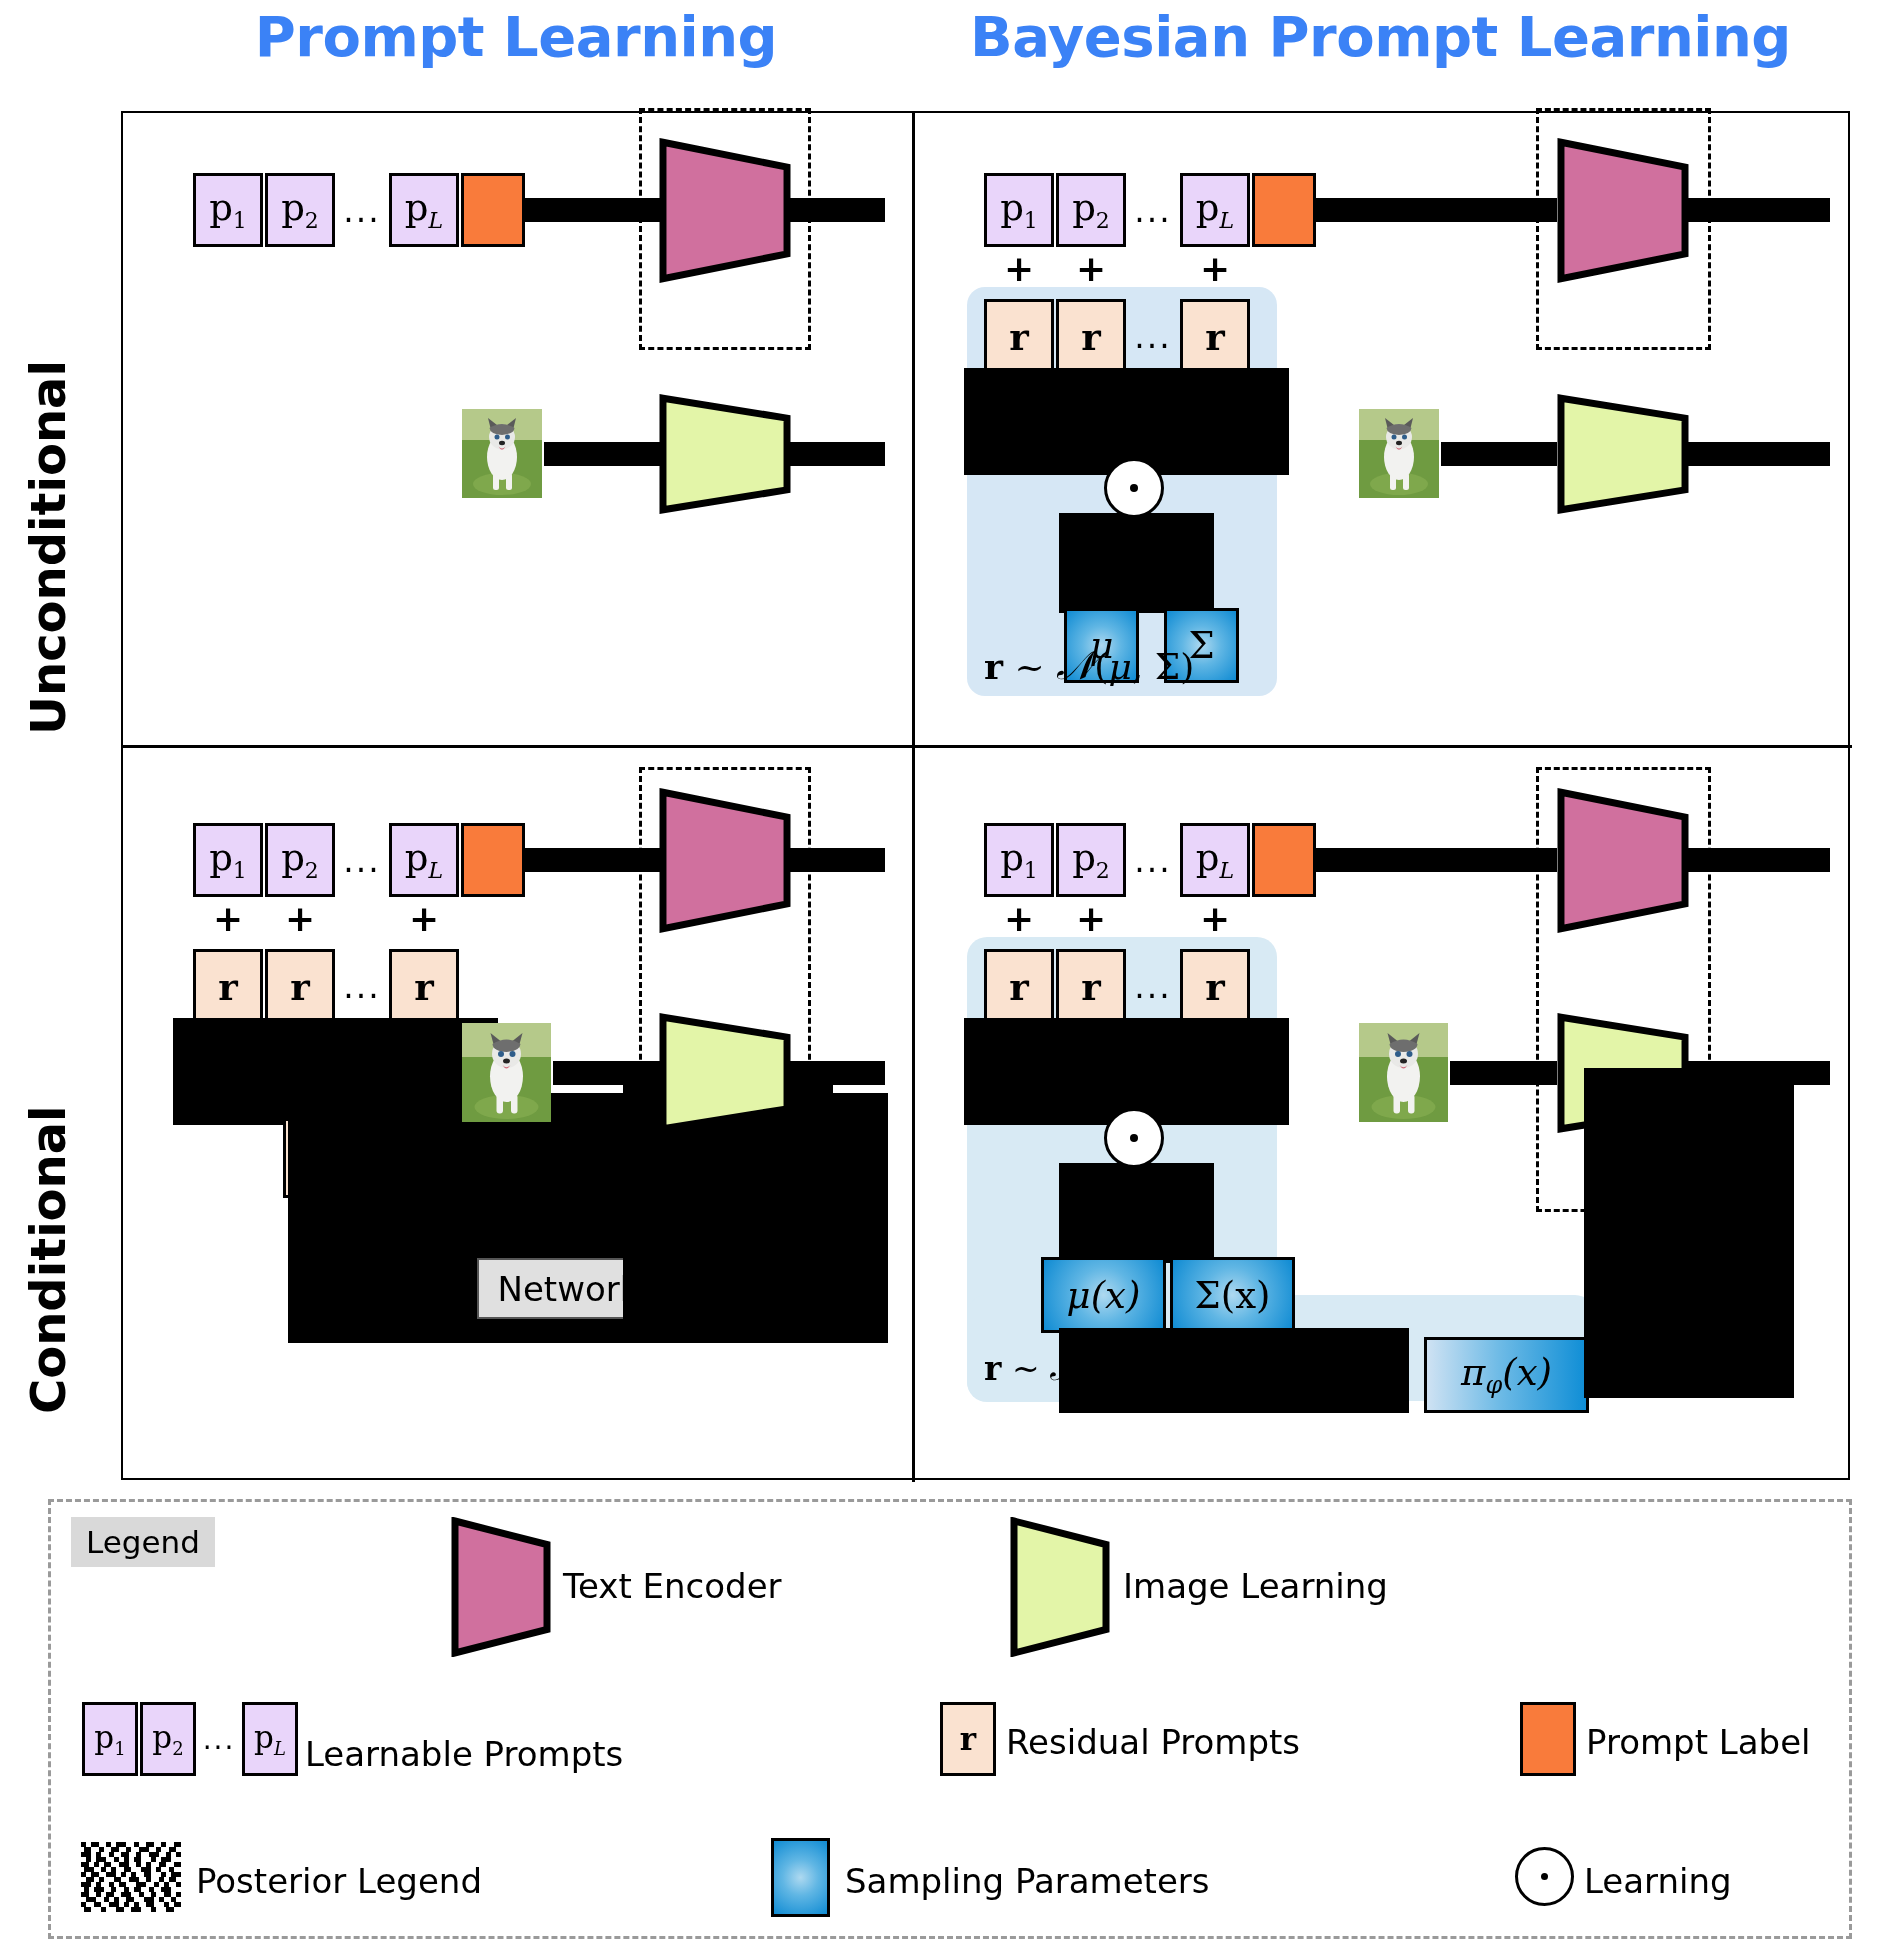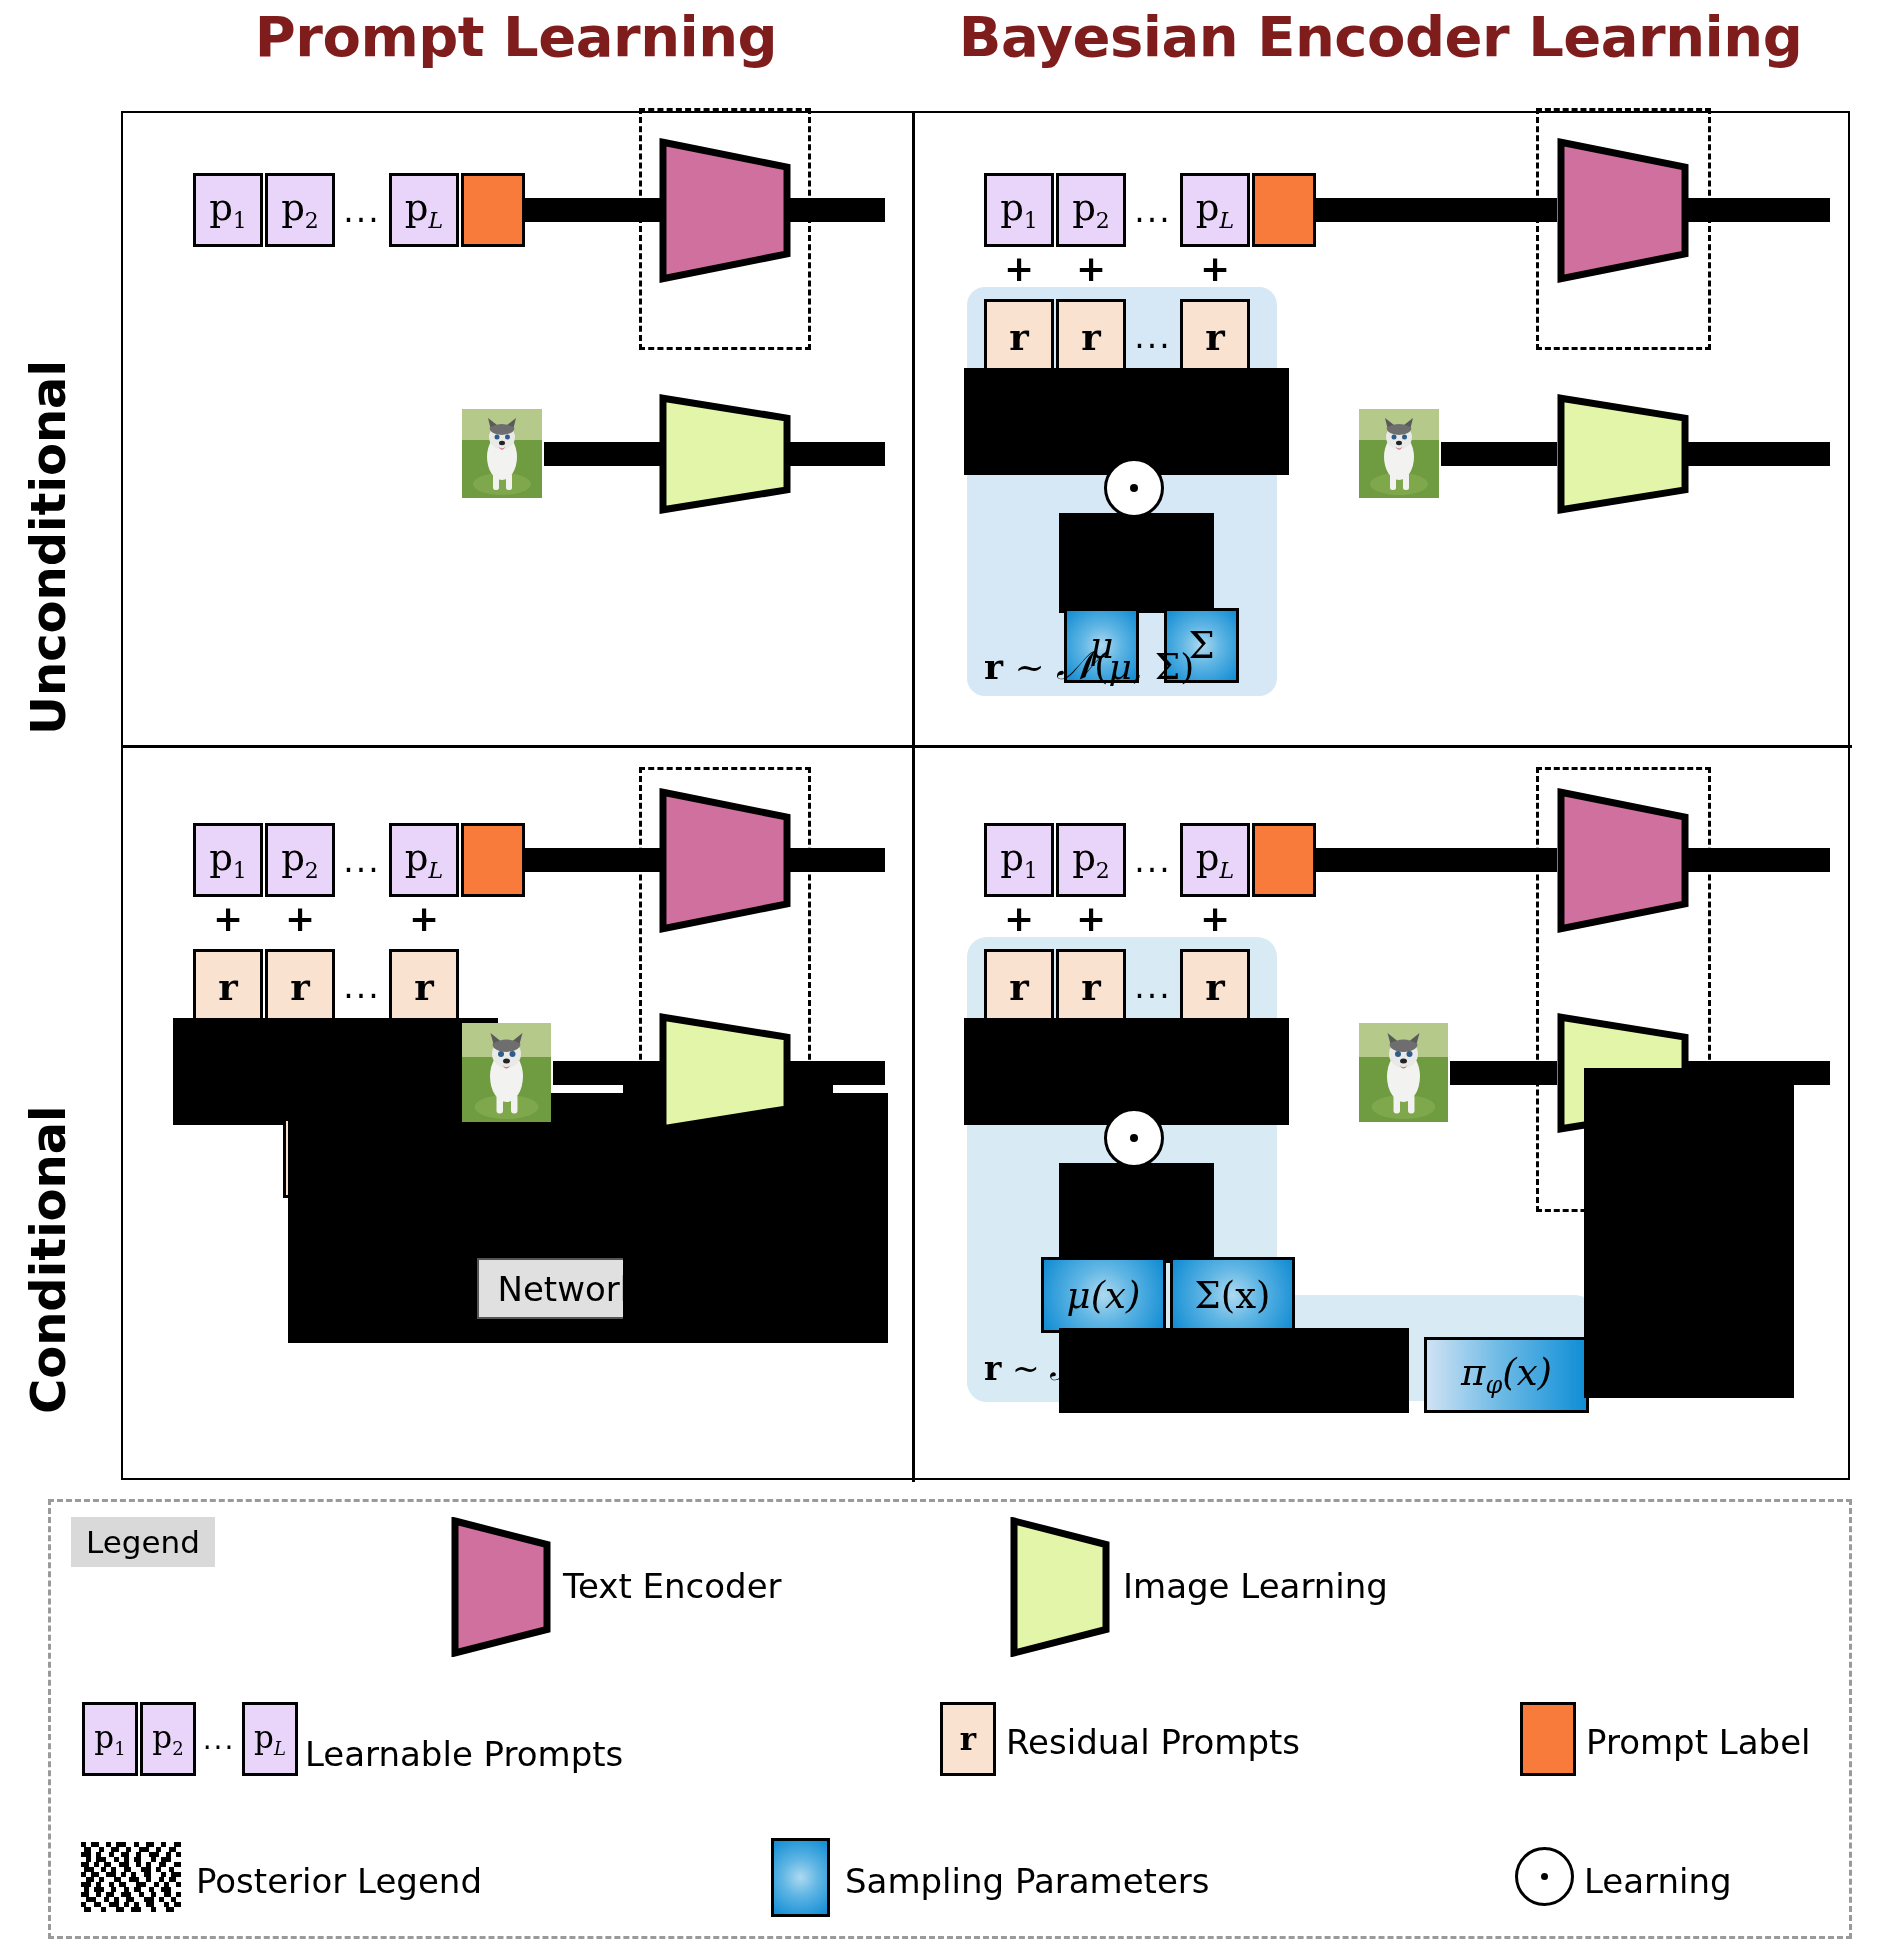--- a/index.html
+++ b/index.html
@@ -8,21 +8,21 @@
     width:1891px; height:1955px;
     font-family: "DejaVu Sans", sans-serif;
     position:relative; overflow:hidden;
   }
   .serif { font-family: "DejaVu Serif", serif; }
 
   
   .col-title{
     position:absolute; top:4px; font-size:56px; font-weight:bold;
     font-family:"DejaVu Sans", sans-serif; letter-spacing:-0.5px;
-    text-align:center; color:#7f1d1d; white-space:nowrap;
+    text-align:center; color:#3b82f6; white-space:nowrap;
   }
   #title-pl{ left:121px; width:790px; }
   #title-bpl{ left:911px; width:939px; }
 
   
   .row-label{
     position:absolute; font-size:48px; font-weight:bold; color:#000;
     transform-origin: 0 0; transform: rotate(-90deg);
     white-space:nowrap; font-family:"DejaVu Sans", sans-serif;
   }
@@ -104,21 +104,21 @@
   }
   .lg-label{ position:absolute; font-size:34px; color:#000; white-space:nowrap; }
   .lg-box{ position:absolute; border:3.5px solid #000; display:flex;
            align-items:center; justify-content:center; }
   .noise-icon{ position:absolute; }
 </style>
 </head>
 <body>
 
 <div class="col-title" id="title-pl">Prompt Learning</div>
-<div class="col-title" id="title-bpl">Bayesian Encoder Learning</div>
+<div class="col-title" id="title-bpl">Bayesian Prompt Learning</div>
 
 <div class="row-label" id="row-uncond">Unconditional</div>
 <div class="row-label" id="row-cond">Conditional</div>
 
 <div id="grid">
   <div class="vline"></div>
   <div class="hline"></div>
 
   <div class="quad" id="q-tl">
 

